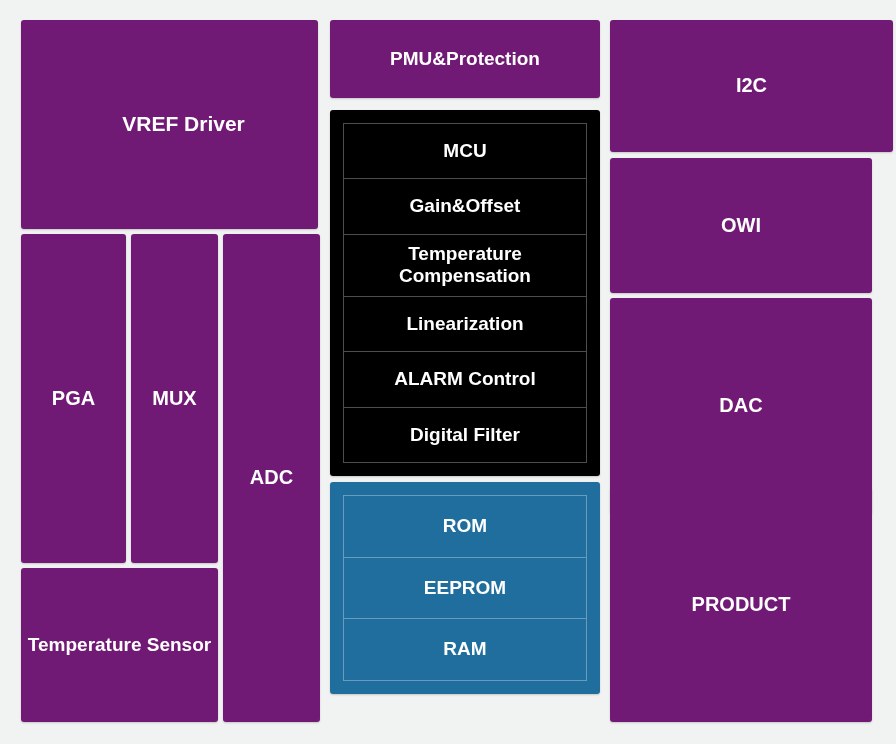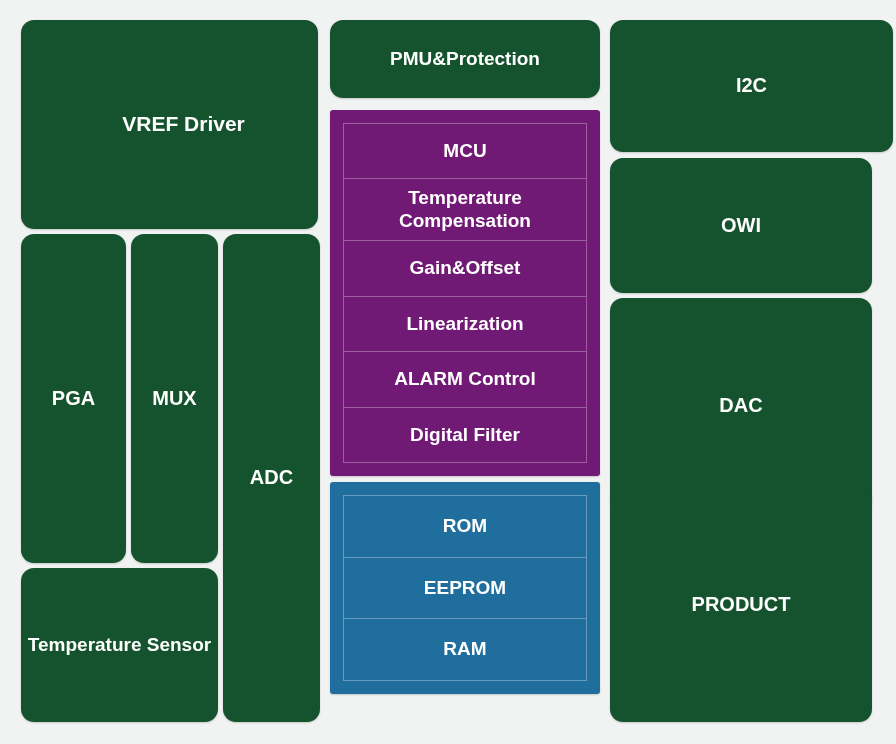--- a/index.html
+++ b/index.html
@@ -20,31 +20,31 @@
   .blk {
     position: absolute;
     box-sizing: border-box;
     display: flex;
     align-items: center;
     justify-content: center;
     text-align: center;
     color: #ffffff;
     font-weight: bold;
     line-height: 1.18;
-    border-radius: 13px;
-    background: #14532d;
+    border-radius: 3px;
+    background: #701a75;
     box-shadow: 0 1px 2px rgba(0,0,0,0.18);
   }
   .group {
     position: absolute;
     box-sizing: border-box;
     border-radius: 3px;
     box-shadow: 0 1px 2px rgba(0,0,0,0.18);
   }
-  .group.orange { background: #701a75; }
+  .group.orange { background: #000000; }
   .group.blue { background: #1f6e9e; }
   .group-inner {
     position: absolute;
     left: 13px;
     top: 13px;
     right: 13px;
     bottom: 13px;
     box-sizing: border-box;
     display: flex;
     flex-direction: column;
@@ -111,25 +111,25 @@
 
   <div class="blk" id="pmu">
     <span>PMU&amp;Protection</span>
   </div>
 
   <div class="group orange" id="core">
     <div class="group-inner">
       <div class="sub" style="flex:1 1 0">
         <span>MCU</span>
       </div>
+      <div class="sub" style="flex:1 1 0">
+        <span>Gain&amp;Offset</span>
+      </div>
       <div class="sub" style="flex:1.12 1 0">
         <span>Temperature Compensation</span>
-      </div>
-      <div class="sub" style="flex:1 1 0">
-        <span>Gain&amp;Offset</span>
       </div>
       <div class="sub" style="flex:1 1 0">
         <span>Linearization</span>
       </div>
       <div class="sub" style="flex:1 1 0">
         <span>ALARM Control</span>
       </div>
       <div class="sub" style="flex:1 1 0">
         <span>Digital Filter</span>
       </div>

